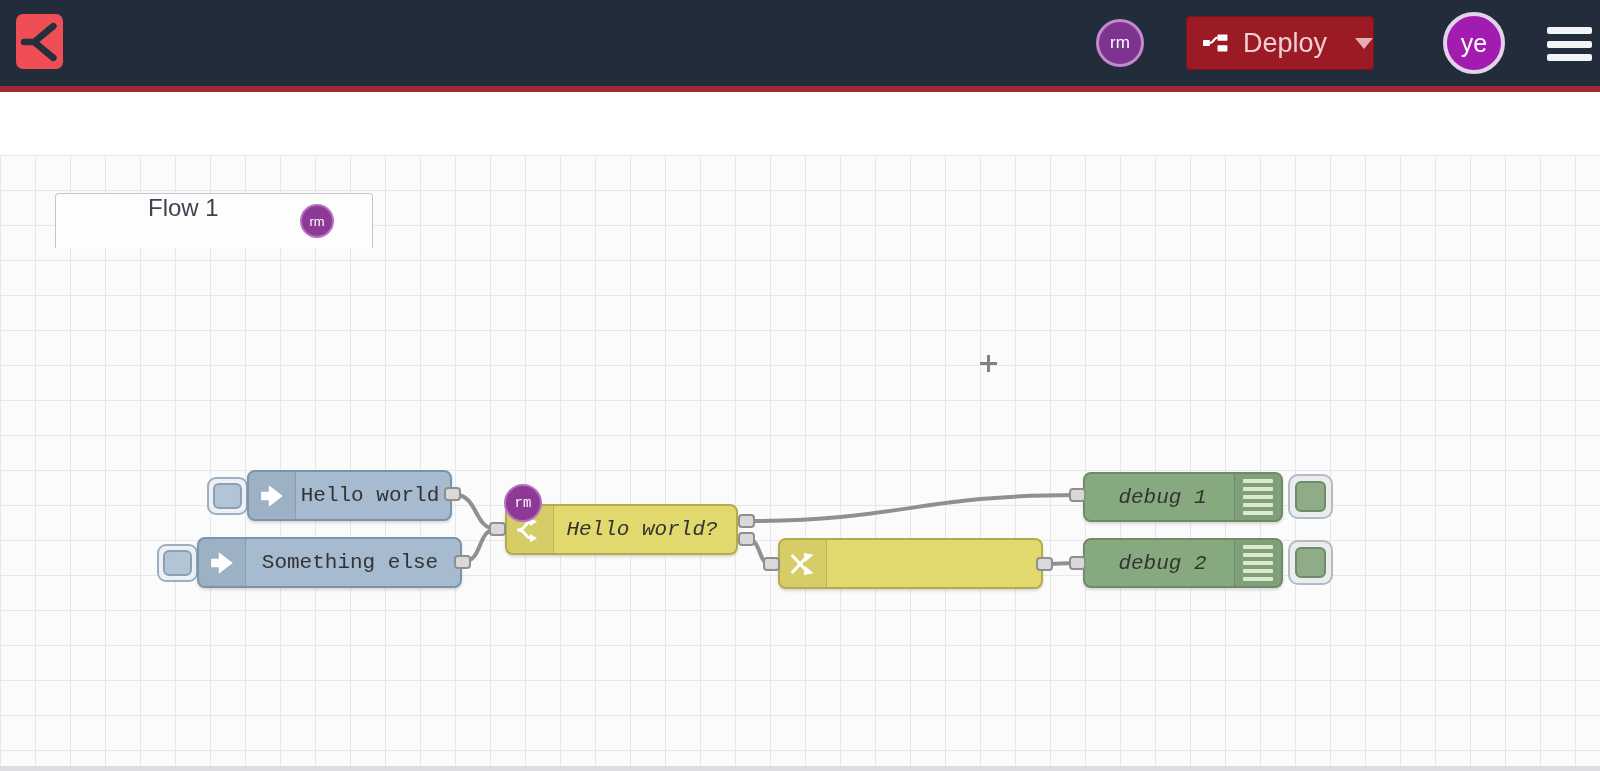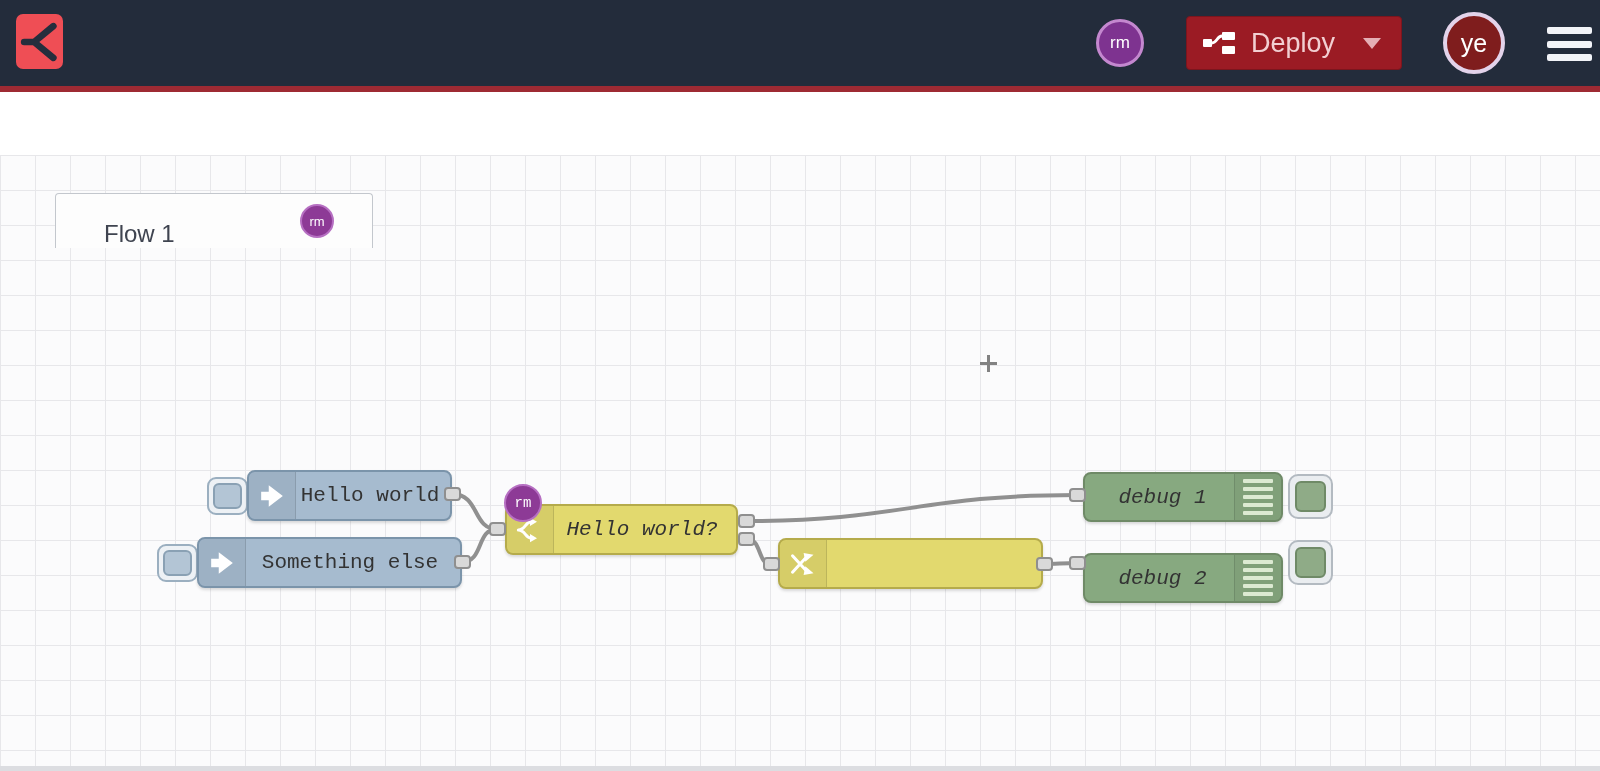--- a/index.html
+++ b/index.html
@@ -13,36 +13,36 @@
     background:#9e2a33; }
   .logo { position:absolute; left:16px; top:14px; width:47px; height:55px;
     background:#ef4e55; border-radius:7px; display:flex; align-items:center; justify-content:center; }
   .app-title { position:absolute; left:82px; top:0; height:86px; display:flex; align-items:center;
     color:#f2f4f8; font-size:30px; font-weight:bold; letter-spacing:.3px; }
   .avatar { border-radius:50%; display:flex; align-items:center; justify-content:center;
     color:#fff; cursor:pointer; }
   .avatar-rm { position:absolute; left:1096px; top:19px; width:48px; height:48px;
     background:#7e3390; border:3px solid #c488cf; font-size:17px; }
   .avatar-ye { position:absolute; left:1443px; top:12px; width:62px; height:62px;
-    background:#7f1d1d; border:4px solid #e3d3ea; font-size:25px; }
-  .deploy-btn { position:absolute; left:1186px; top:16px; width:216px; height:54px;
+    background:#a21caf; border:4px solid #e3d3ea; font-size:25px; }
+  .deploy-btn { position:absolute; left:1186px; top:16px; width:188px; height:54px;
     background:#9b1b24; border:1px solid #7c151d; border-radius:4px;
     display:flex; align-items:center; cursor:pointer; }
   .deploy-label { color:#f2cfd2; font-size:27px; margin-left:14px; }
   .deploy-caret { width:0; height:0; border-left:9px solid transparent; border-right:9px solid transparent;
     border-top:11px solid #e5aeb4; margin-left:28px; }
   .hamburger { position:absolute; left:1547px; top:27px; width:45px; height:34px;
     display:flex; flex-direction:column; justify-content:space-between; cursor:pointer; }
   .hamburger div { height:7px; background:#f2f4f8; border-radius:2px; }
 
   
   .tabbar { position:absolute; left:0; top:92px; width:1600px; height:63px; background:#ffffff; }
   .tabbar-bottom { position:absolute; left:0; top:154px; width:1600px; height:1px; background:#bfc3c9; }
-  .tab { position:absolute; top:101px; height:54px; display:flex; align-items:flex-end;
-    border:1px solid #c3c7cd; border-bottom:none; border-radius:4px 4px 0 0; cursor:pointer; }
+  .tab { position:absolute; top:101px; height:54px; display:flex; align-items:flex-start;
+    border:1px solid #c3c7cd; border-bottom:none; border-radius:4px 4px 0 0; cursor:pointer;padding-left:44px; }
   .tab-fragment { position:absolute; left:-6px; top:101px; width:36px; height:54px;
     background:#fdfdfd; border:1px solid #c3c7cd; border-bottom:none; border-radius:4px 4px 0 0; }
   .tab-active { left:55px; width:318px; background:#fdfdfd; z-index:2; height:55px; }
   .tab-active .tab-label { color:#3f4450; font-size:24px; margin-left:48px; }
   .tab-inactive { left:380px; width:325px; background:#eaedf4; }
   .tab-inactive .tab-label { color:#8a909c; font-size:24px; margin-left:48px; }
   .tab-badge { position:absolute; right:38px; top:10px; width:34px; height:34px;
     background:#8d3a96; border:2px solid #b66fc2; font-size:13px; }
   .modified-dot { position:absolute; right:5px; top:5px; width:15px; height:15px;
     border-radius:50%; background:#3bbef0; }
@@ -221,21 +221,21 @@
           <div></div>
           <div></div>
       </div>
     </div>
   </div>
   <div class="port" style="left:1069px; top:333px;"></div>
   <div class="debug-button" style="left:1288px; top:319px;">
     <div class="debug-button-inner"></div>
   </div>
 
-  <div class="node node-green" style="left:1083px; top:383px; width:200px; height:50px;margin-top:15px;">
+  <div class="node node-green" style="left:1083px; top:383px; width:200px; height:50px;">
     <div class="node-label label-italic" style="left:6px; right:47px;">debug 2</div>
     <div class="icon-zone icon-zone-right">
       <div class="debug-lines">
         <div></div>
           <div></div>
           <div></div>
           <div></div>
           <div></div>
       </div>
     </div>

